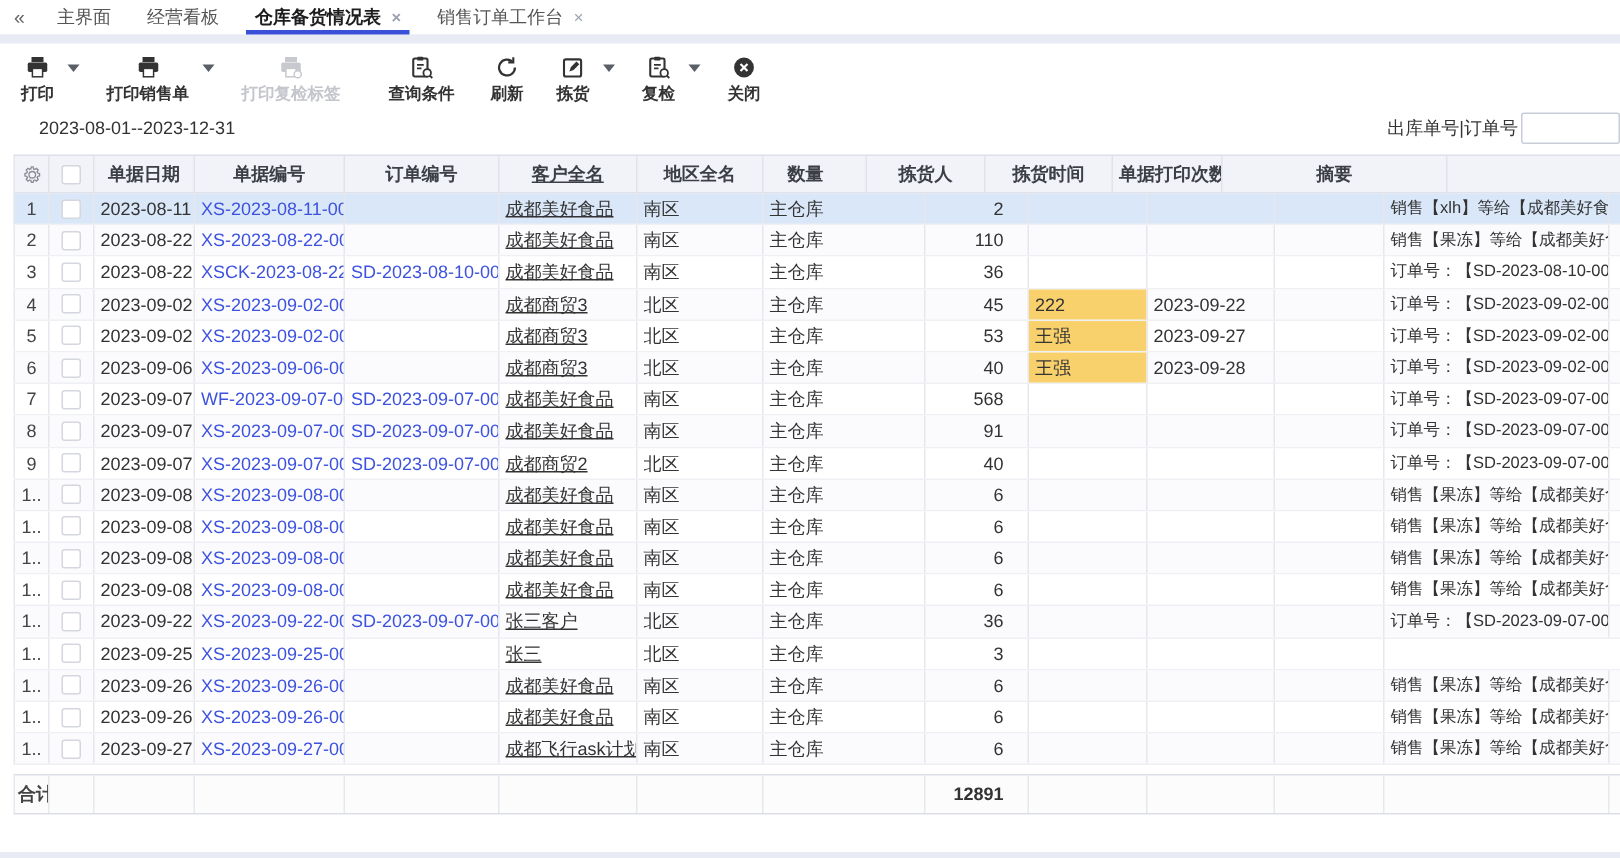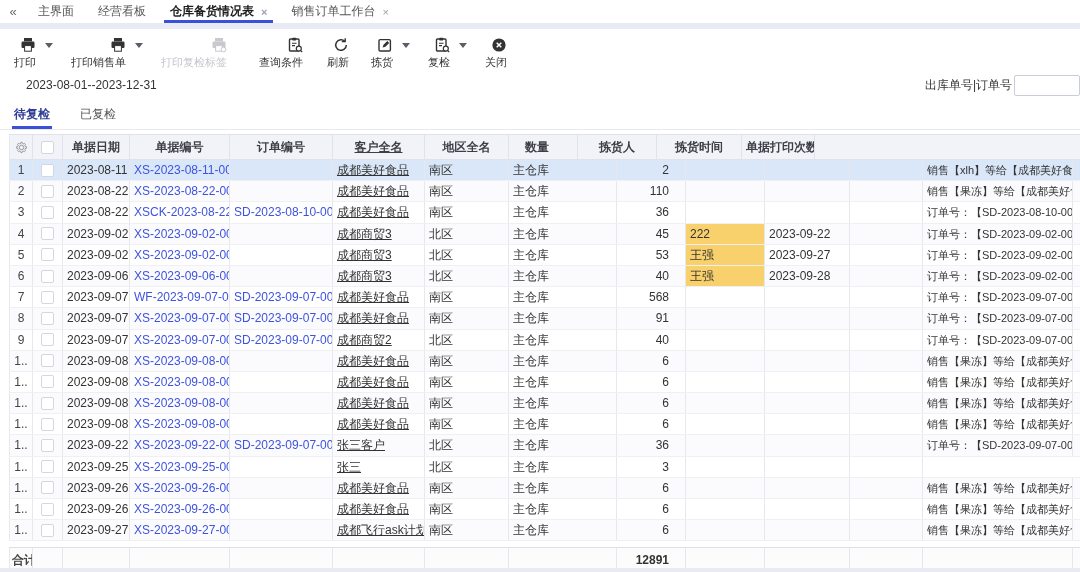--- a/index.html
+++ b/index.html
@@ -18,21 +18,21 @@
   .wtab .x { color:#9aa0ad; font-size:11px; }
   .wtab.active { color:#1d1d1f; font-weight:bold; }
   .wtab.active::after { content:""; position:absolute; left:6px; right:6px; bottom:0;
           height:3px; background:#3a50d9; }
   .topgap { height:6px; background:#e8ebf4; }
   
   .panel { background:#fff; height:539px; overflow:hidden; }
   
   .toolbar { display:flex; align-items:flex-start; padding:7px 0 0 14px; height:40px; }
   .tgroup { display:flex; align-items:flex-start; margin-right:18px; }
-  .tbtn { display:flex; flex-direction:column; align-items:flex-end; cursor:pointer; }
+  .tbtn { display:flex; flex-direction:column; align-items:center; cursor:pointer;font-weight:bold; }
   .tbtn .ticon { height:17px; display:flex; align-items:center; }
   .tbtn .tlabel { font-size:11px; color:#333; margin-top:2px; white-space:nowrap; }
   .tbtn.disabled .tlabel { color:#c4c6cc; }
   .caret { width:0; height:0; border-left:4px solid transparent; border-right:4px solid transparent;
            border-top:5px solid #5a5e66; margin:7px 0 0 9px; }
   
   .filterrow { display:flex; align-items:center; justify-content:space-between;
                height:28px; padding-left:26px; margin-top:2px; }
   .daterange { color:#333; }
   .searchbox { display:flex; align-items:center; }
@@ -213,24 +213,20 @@
   </div>
 
   <div class="filterrow">
     <span class="daterange">2023-08-01--2023-12-31</span>
     <div class="searchbox">
       <label>出库单号|订单号</label>
       <input type="text" value="" style="">
     </div>
   </div>
 
-  <div class="subtabs">
-    <div class="subtab active">待复检</div>
-    <div class="subtab">已复检</div>
-  </div>
 
   <div class="table">
     <div class="thead">
       <div class="th c-num gearwrap">
         <span>
           <svg width="13" height="13" viewBox="0 0 16 16">
               <path d="M8 5.3a2.7 2.7 0 1 0 0 5.4 2.7 2.7 0 0 0 0-5.4zM14 9V7l-1.6-.4a4.6 4.6 0 0 0-.4-1l.9-1.4-1.4-1.4-1.4.9a4.6 4.6 0 0 0-1-.4L8.7 1.6H7.3L6.9 3.2a4.6 4.6 0 0 0-1 .4l-1.4-.9-1.4 1.4.9 1.4a4.6 4.6 0 0 0-.4 1L2 7v2l1.6.4c.1.36.23.69.4 1l-.9 1.4 1.4 1.4 1.4-.9c.31.17.64.3 1 .4l.4 1.6h1.4l.4-1.6c.36-.1.69-.23 1-.4l1.4.9 1.4-1.4-.9-1.4c.17-.31.3-.64.4-1z" fill="none" stroke="#8a8d96" stroke-width="1.1"></path>
             </svg>
         </span>
       </div>
@@ -239,20 +235,21 @@
       </div>
       <div class="th c-date">单据日期</div>
       <div class="th c-doc">单据编号</div>
       <div class="th c-order">订单编号</div>
       <div class="th c-cust">客户全名</div>
       <div class="th c-region">地区全名</div>
       <div class="th c-qty" style="text-align:center;">数量</div>
       <div class="th c-picker">拣货人</div>
       <div class="th c-time">拣货时间</div>
       <div class="th c-print">单据打印次数</div>
+      <div class="th c-summary" style="text-align:center;font-size:12px;">摘要</div>
       <div class="th c-extra"></div>
     </div>
 
     <div>
         <div class="tr selected">
     <div class="td c-num">1</div>
     <div class="td c-check">
             <span class="cb"></span>
           </div>
     <div class="td c-date">2023-08-11</div>

